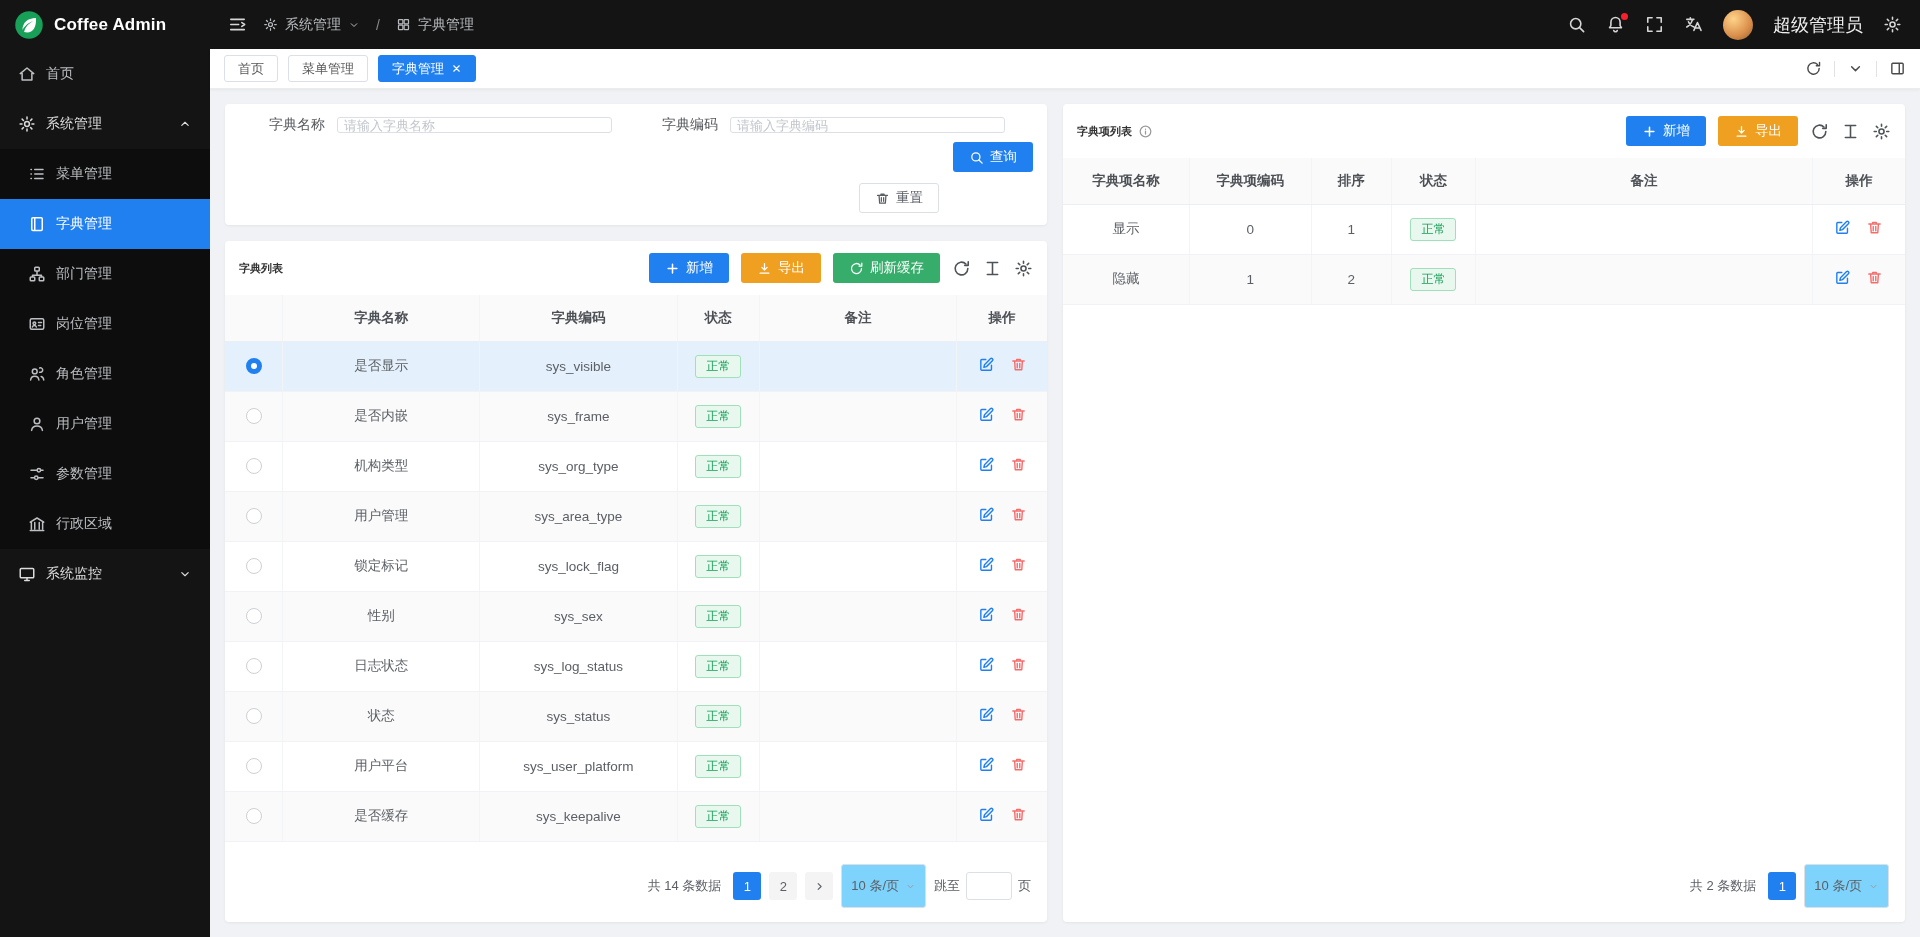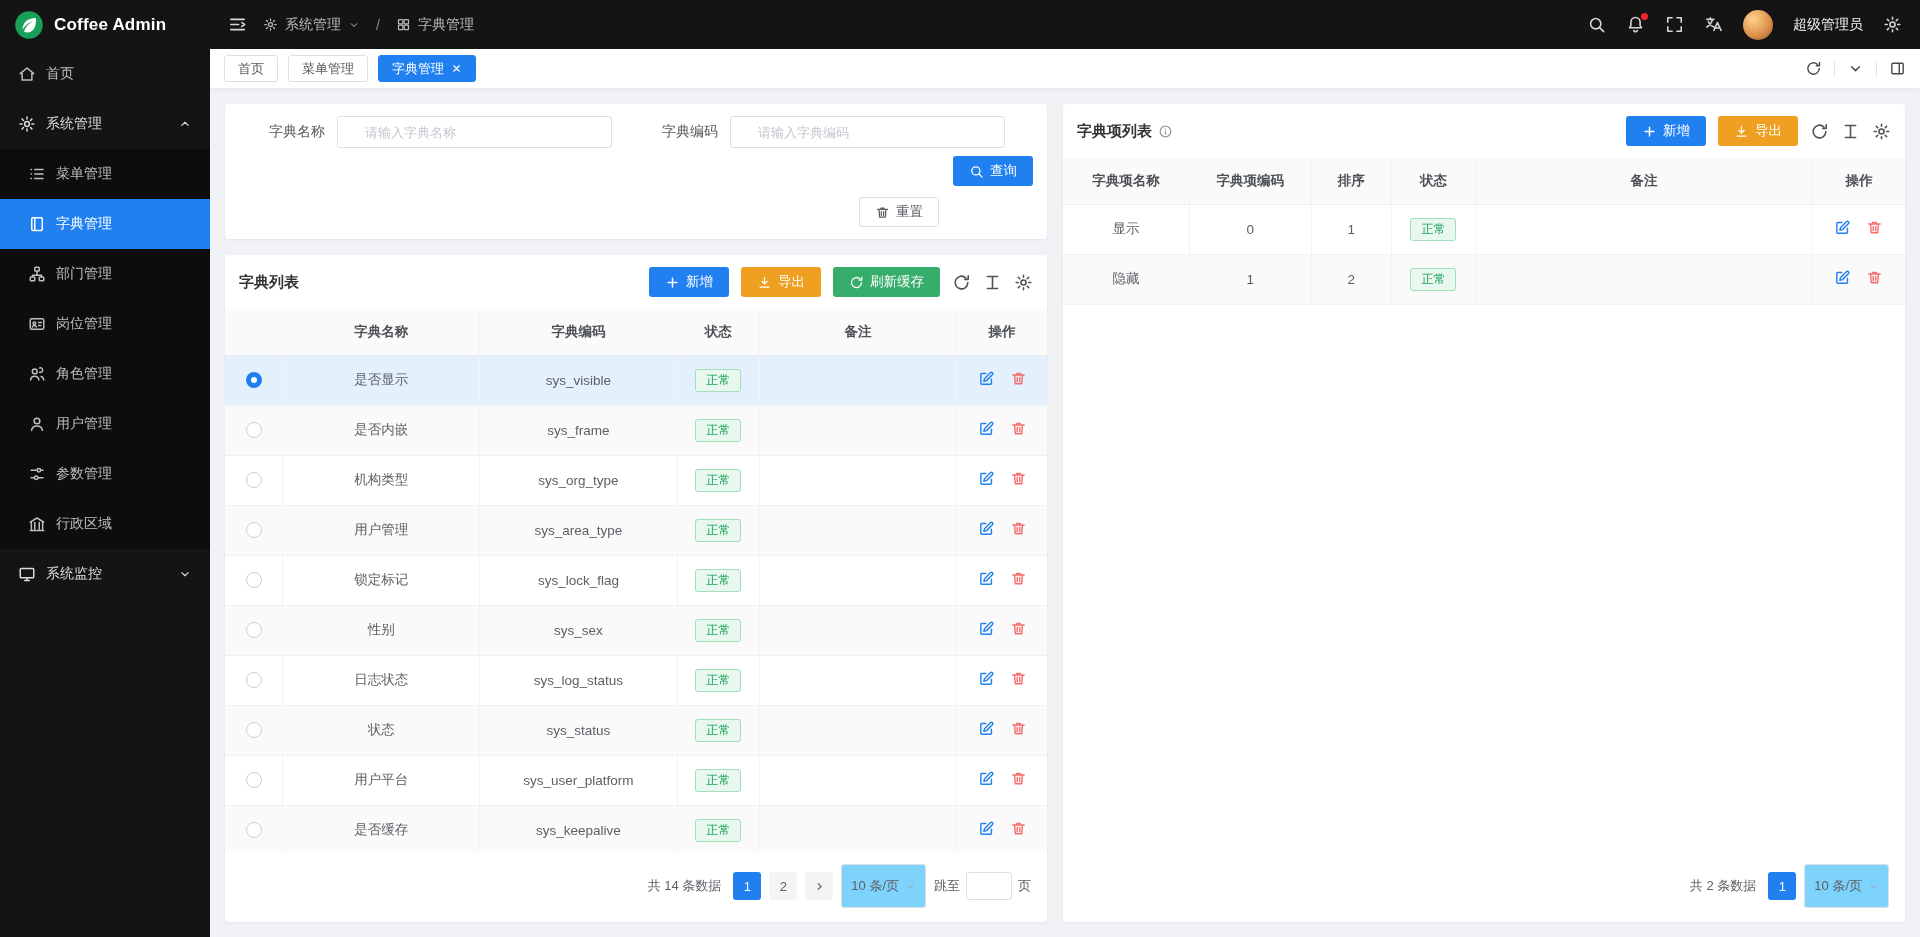--- a/index.html
+++ b/index.html
@@ -29,59 +29,59 @@
   .topbar{height:49px;background:var(--sidebar-bg);display:flex;align-items:center;padding:0 18px;gap:16px;color:#c9c9c9;flex-shrink:0;}
   .tb-icon{width:19px;height:19px;color:#d6d6d6;cursor:pointer;}
   .crumb{display:flex;align-items:center;gap:7px;font-size:14px;color:#b7b9bd;cursor:pointer;}
   .crumb .cic{width:15px;height:15px;}
   .crumb .caret{width:12px;height:12px;}
   .crumb-sep{color:#8a8a8a;font-size:14px;}
   .topbar-right{margin-left:auto;display:flex;align-items:center;gap:20px;}
   .bell-wrap{position:relative;display:flex;}
   .bell-dot{position:absolute;top:-2px;right:-3px;width:7px;height:7px;border-radius:50%;background:#f5222d;}
   .avatar{width:30px;height:30px;border-radius:50%;background:radial-gradient(circle at 35% 30%,#ffd38a,#d98e4a 60%,#8a5a2b);cursor:pointer;flex-shrink:0;}
-  .user-name{color:#f0f0f0;font-size:14px;cursor:pointer;}
+  .user-name{color:#f0f0f0;font-size:18px;cursor:pointer;}
 
   
   .tabbar{height:40px;background:#fff;border-bottom:1px solid #ececec;box-shadow:0 1px 3px rgba(0,0,0,.05);display:flex;align-items:center;gap:10px;padding:0 14px;flex-shrink:0;}
   .tab{height:27px;display:flex;align-items:center;gap:7px;padding:0 13px;border:1px solid #dcdfe6;border-radius:3px;background:#fff;color:#595959;font-size:13px;cursor:pointer;white-space:nowrap;}
   .tab.active{background:var(--primary);border-color:var(--primary);color:#fff;}
   .tab .close{width:11px;height:11px;}
   .tabbar-right{margin-left:auto;display:flex;align-items:center;gap:12px;color:#4a4a4a;}
   .vdiv{width:1px;height:16px;background:#e2e2e2;}
   .tb2-icon{width:17px;height:17px;cursor:pointer;}
 
   
   .content{flex:1;display:flex;gap:16px;padding:15px;min-height:0;}
   .left-col{width:822px;min-width:822px;display:flex;flex-direction:column;gap:16px;}
   .card{background:#fff;border-radius:4px;box-shadow:0 1px 3px rgba(0,0,0,.06);}
 
   
   .search-card{padding:12px 14px;flex-shrink:0;}
   .search-row{display:flex;align-items:center;}
   .field{display:flex;align-items:center;}
   .field label{width:86px;text-align:right;margin-right:12px;font-size:14px;color:#56585c;}
-  .field input{width:275px;height:32px;border:1px solid #dcdfe6;border-radius:3px;padding:0 27px;font-size:13px;color:#333;outline:none;font-family:inherit;}
+  .field input{width:275px;height:16px;border:1px solid #dcdfe6;border-radius:3px;padding:0 6px;font-size:13px;color:#333;outline:none;font-family:inherit;}
   .field input::placeholder{color:#c2c6cc;}
   .field + .field{margin-left:20px;}
   .search-actions{display:flex;justify-content:flex-end;gap:14px;margin-top:8px;}
 
   
   .btn{display:inline-flex;align-items:center;justify-content:center;gap:6px;height:30px;padding:0 15px;border-radius:3px;font-size:13.5px;border:1px solid transparent;cursor:pointer;font-family:inherit;white-space:nowrap;}
   .btn .bic{width:15px;height:15px;}
   .btn-plain{background:#fff;border-color:#dcdfe6;color:#5a5e66;margin-top:41px;}
   .btn-primary{background:var(--primary);color:#fff;}
   .btn-warning{background:var(--warning);color:#fff;}
   .btn-success{background:var(--success);color:#fff;}
 
   
   .list-card{flex:1;display:flex;flex-direction:column;min-height:0;}
   .right-card{flex:1;display:flex;flex-direction:column;min-width:0;}
   .card-head{display:flex;align-items:center;padding:12px 14px;flex-shrink:0;}
-  .card-title{font-size:15px;font-weight:600;color:#333;display:flex;align-items:center;gap:6px;}
+  .card-title{font-size:11px;font-weight:600;color:#333;display:flex;align-items:center;gap:6px;}
   .info-ic{width:15px;height:15px;color:#9a9a9a;}
   .head-actions{margin-left:auto;display:flex;align-items:center;gap:12px;}
   .tool-icon{width:19px;height:19px;color:#4e5358;cursor:pointer;}
 
   
   .table-wrap{flex:1;min-height:0;overflow:hidden;}
   table{width:100%;border-collapse:collapse;table-layout:fixed;}
   th{height:46px;background:#fafafa;font-size:13.5px;font-weight:600;color:#4d5156;border-bottom:1px solid #ebeef5;text-align:center;}
   td{height:50px;text-align:center;font-size:13.5px;color:#5c6066;border-bottom:1px solid #f0f2f5;overflow:hidden;}
   th:not(:last-child),td:not(:last-child){border-right:1px solid #f3f4f6;}

